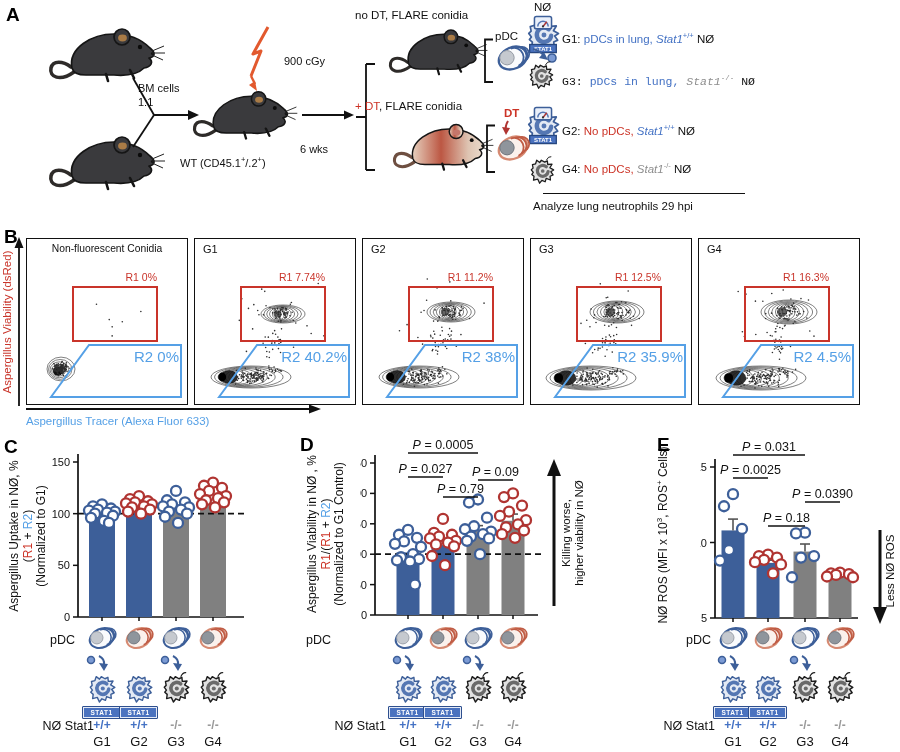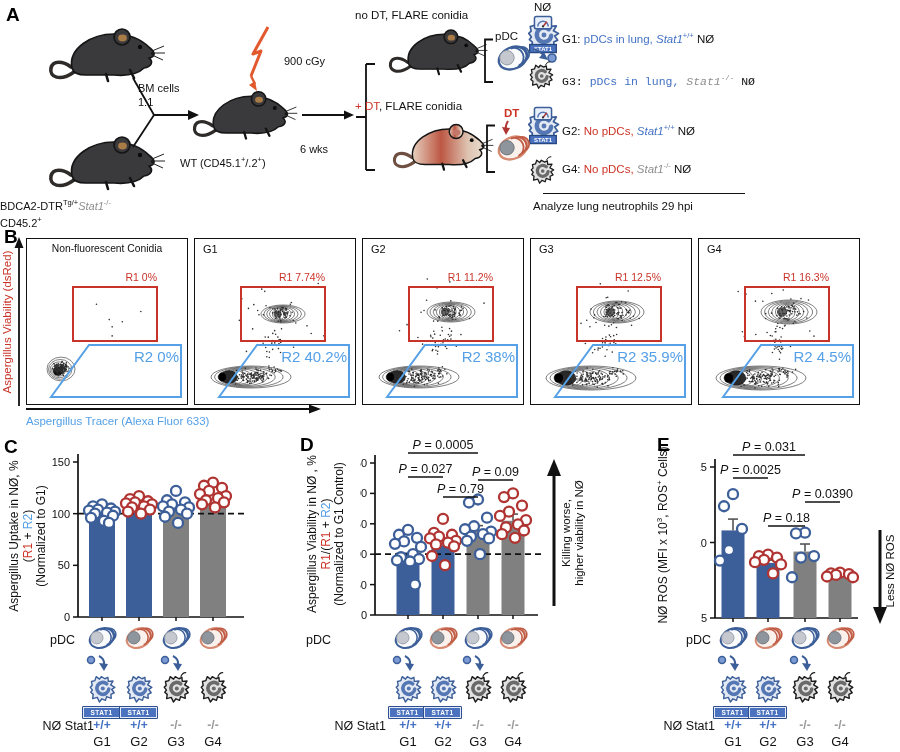--- a/index.html
+++ b/index.html
@@ -54,24 +54,20 @@
   <div class="abs" style="left:48px;top:128px;width:120px;height:72px;"><svg viewBox="0 0 120 68" width="100%" height="100%">
     <path d="M26,50 C12,60 1,55 3,46 C5,38 15,39 23,45" fill="none" stroke="#2E2B29" stroke-width="3.6" stroke-linecap="round"></path>
     <path d="M24,46 C20,26 44,12 66,12 C84,12 95,19 102,26 C108,31 107,35 101,36 C106,40 103,45 96,46 C90,52 78,54 66,53 L38,53 C28,53 25,50 24,46 Z" fill="#3A3A3D" stroke="#151515" stroke-width="1.7" stroke-linejoin="round"></path>
     <path d="M82,48 l4,8 M58,52 l2,7" stroke="#151515" stroke-width="2.6" stroke-linecap="round"></path>
     <circle cx="74" cy="15" r="8" fill="#3A3A3D" stroke="#151515" stroke-width="1.7"></circle>
     <ellipse cx="74.5" cy="16" rx="4.4" ry="3.4" fill="#A97B46"></ellipse>
     <circle cx="92" cy="25" r="2.2" fill="#0B0B0B"></circle>
     <circle cx="104.5" cy="31.5" r="1.6" fill="#141414"></circle>
     <path d="M104,29 L116,24 M104,31 L117,31 M104,33 L115,38" stroke="#222" stroke-width="1"></path>
   </svg></div>
-  <div class="abs t11 ctr nowrap" style="left:0px;top:196px;width:205px;">
-    <span>BDCA2-DTR</span><span class="sup">Tg/+</span><span class="it c-gray">Stat1</span><span class="sup c-gray">-/-</span><br>
-    <span>CD45.2</span><span class="sup">+</span>
-  </div>
 
   <svg class="abs" style="left:125px;top:60px;" width="82" height="96">
     <line x1="8" y1="18" x2="29" y2="55" stroke="#111" stroke-width="1.8"></line>
     <line x1="8" y1="87" x2="29" y2="55" stroke="#111" stroke-width="1.8"></line>
     <line x1="29" y1="55" x2="66" y2="55" stroke="#111" stroke-width="1.8"></line>
     <polygon points="74,55 63,50 63,60" fill="#111"></polygon>
   </svg>
   <div class="abs t11 ctr" style="left:138px;top:82px;width:64px;">BM cells</div>
   <div class="abs t11 ctr" style="left:138px;top:96px;width:64px;">1:1</div>
 

